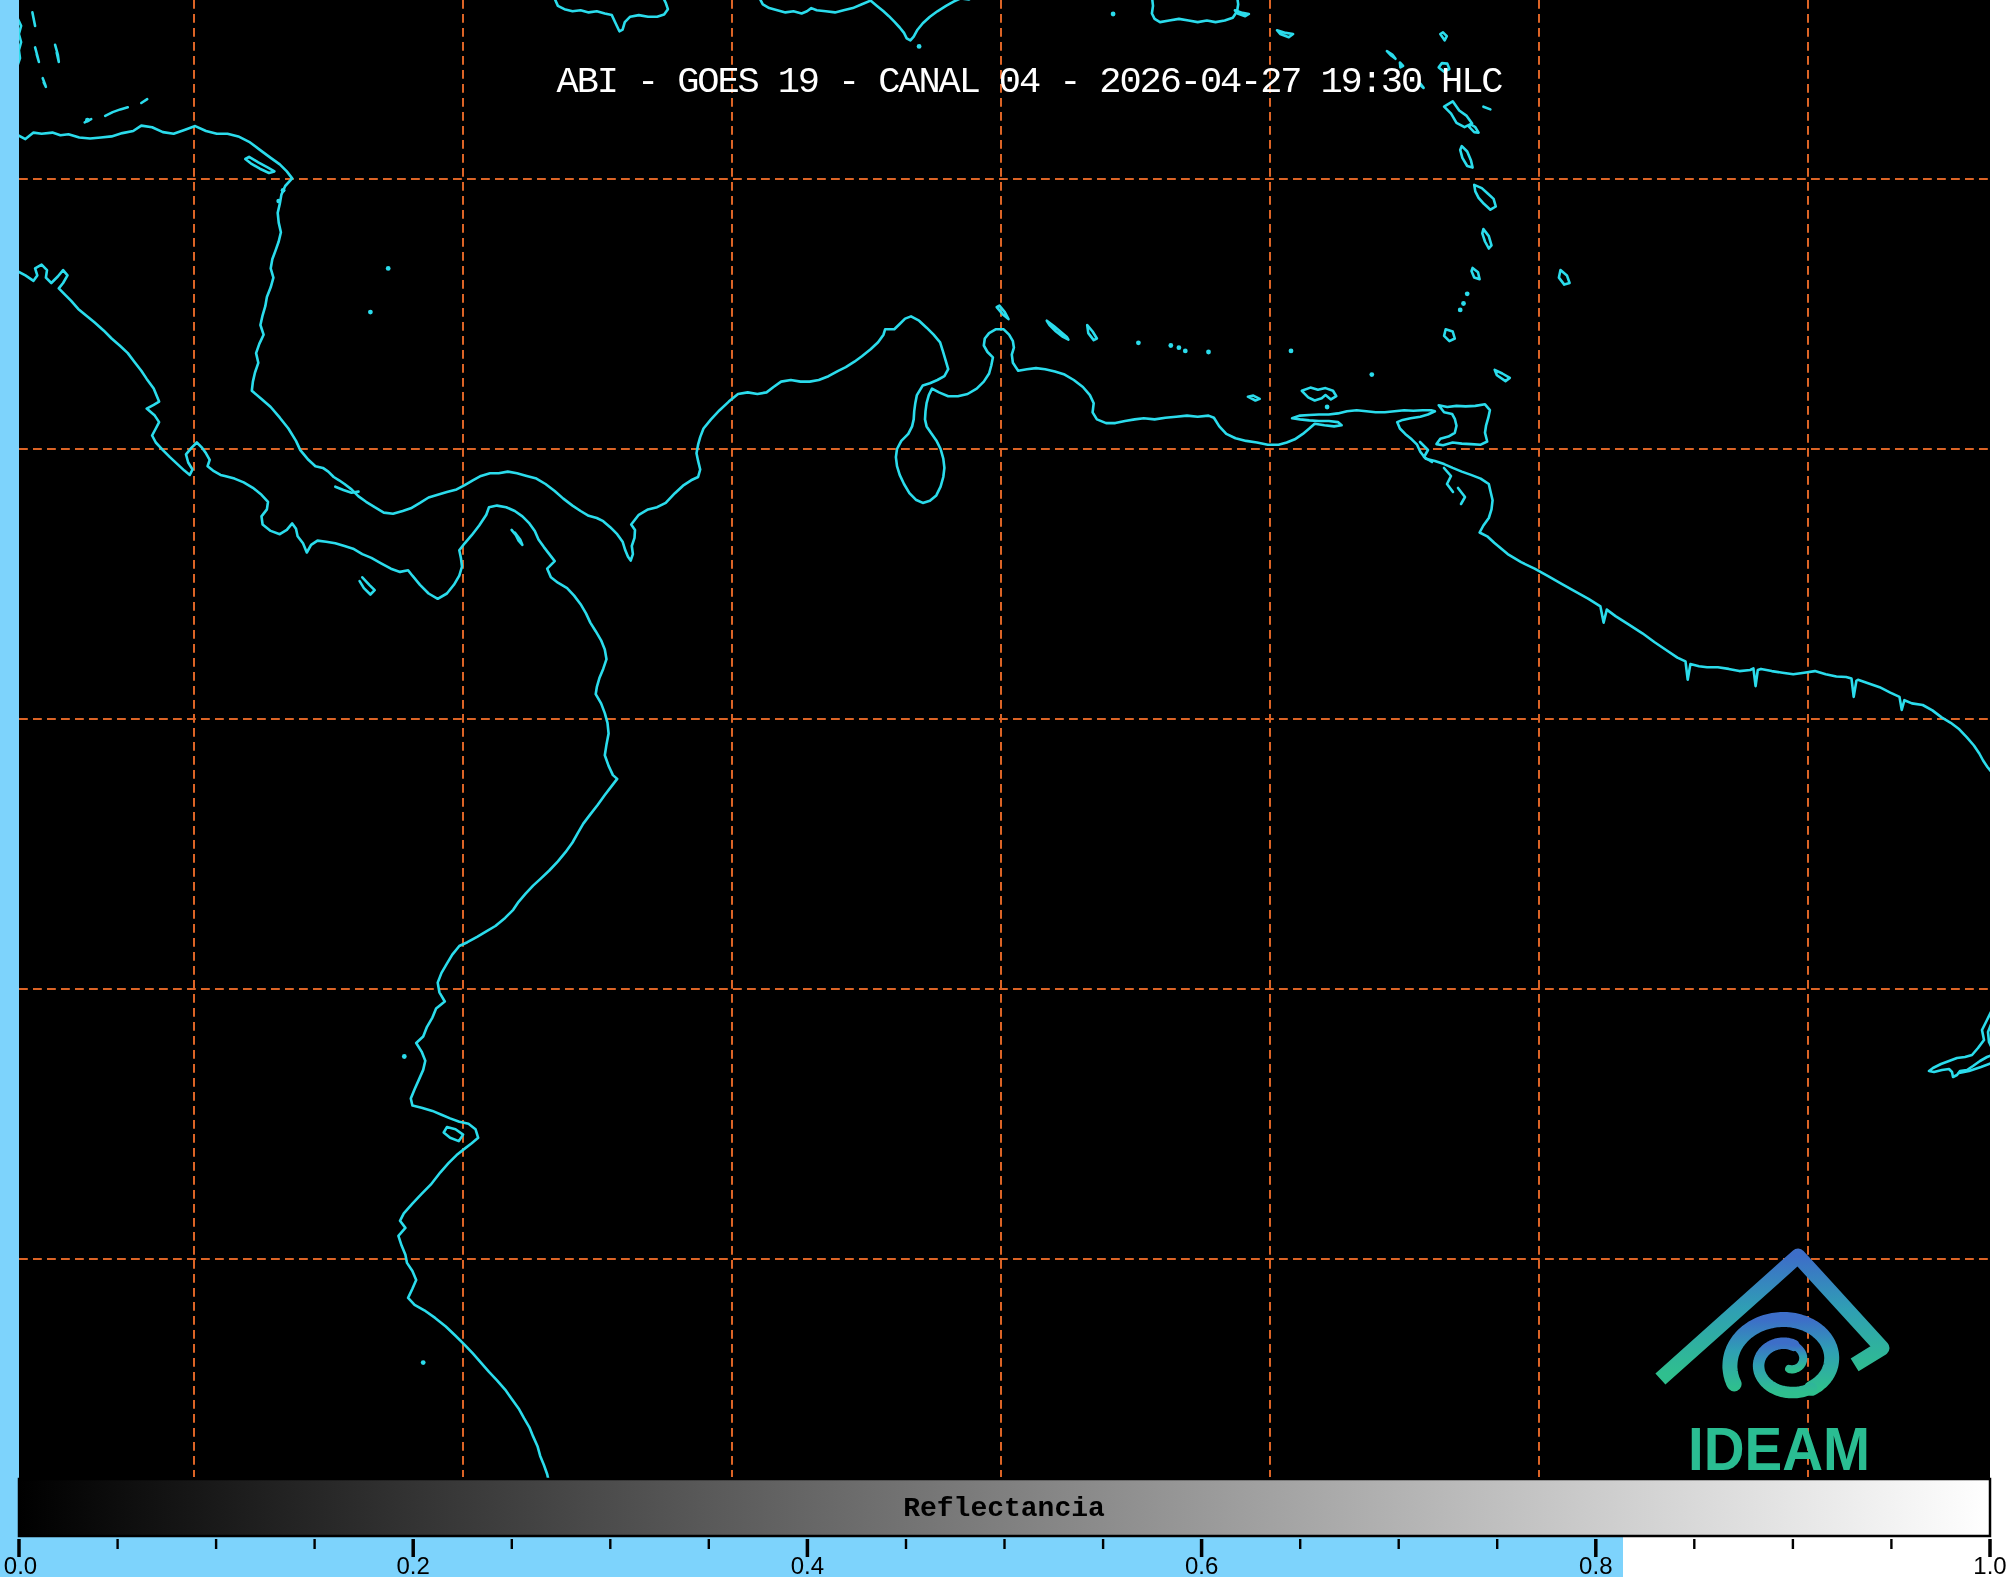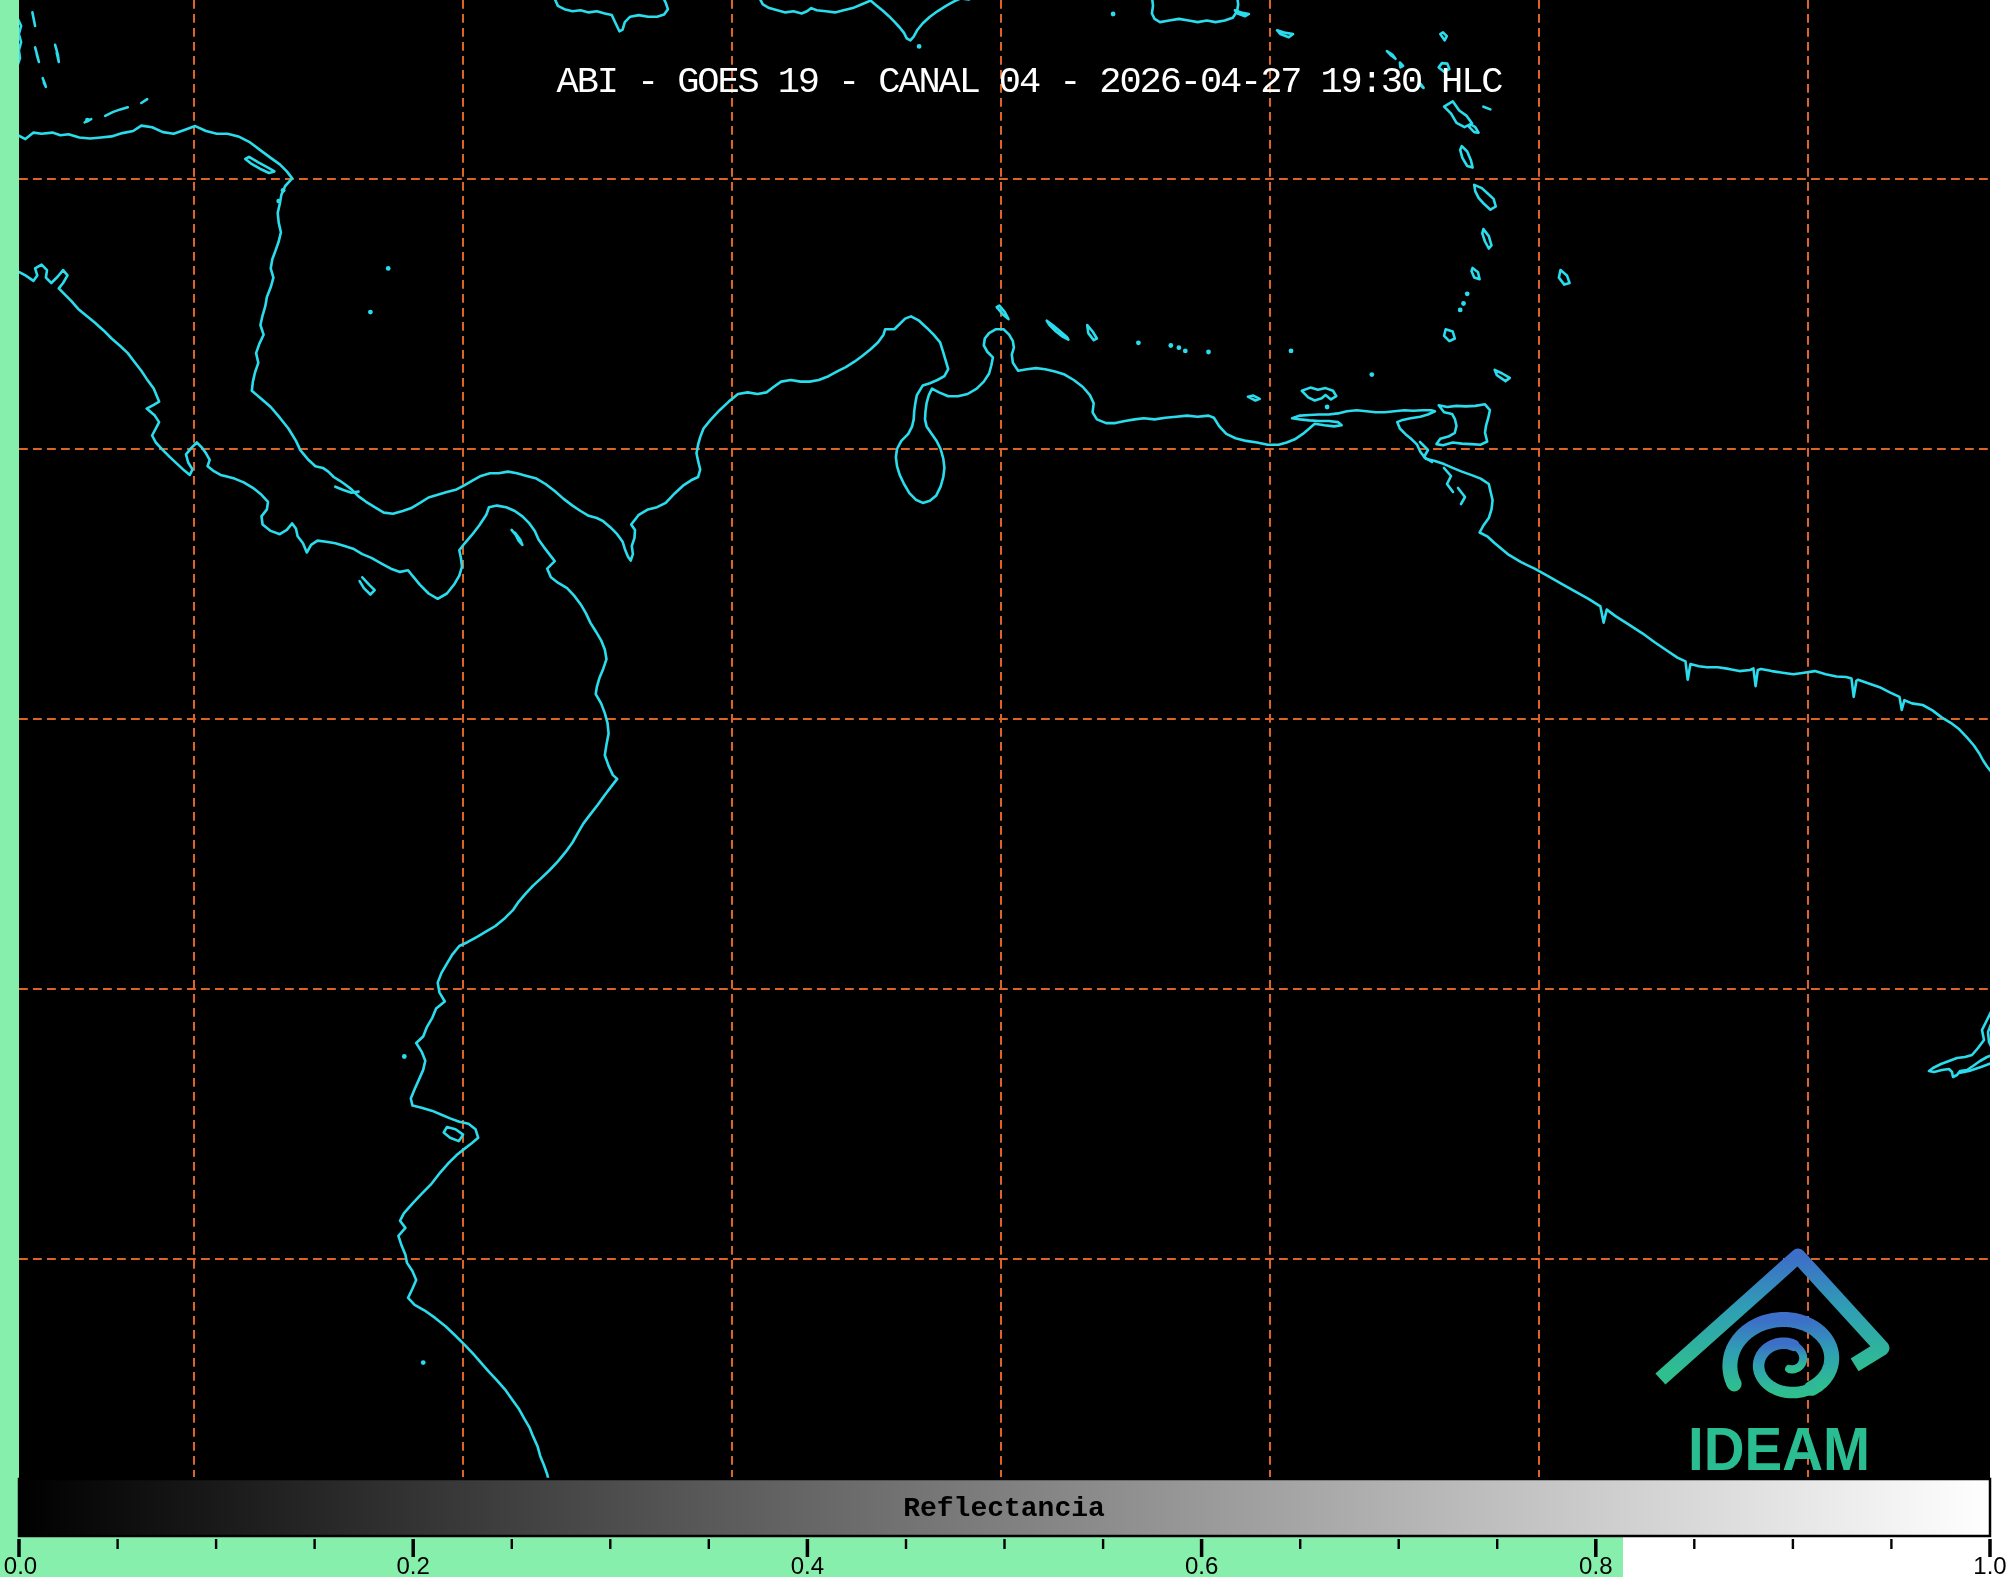--- a/index.html
+++ b/index.html
@@ -1,14 +1,14 @@
 <!DOCTYPE html>
 <html><head><meta charset="utf-8"><style>
 html,body{margin:0;padding:0;background:#fff;width:2011px;height:1577px;overflow:hidden}
-#page{position:relative;width:1623px;height:1577px;background:#86efac;font-family:"Liberation Mono",monospace}
+#page{position:relative;width:1623px;height:1577px;background:#7dd3fc;font-family:"Liberation Mono",monospace}
 </style></head><body>
 <div id="page">
 <svg width="2011" height="1577" viewBox="0 0 2011 1577">
 <defs>
 <linearGradient id="cbar" x1="0" y1="0" x2="1" y2="0">
 <stop offset="0" stop-color="#000000"></stop>
           <stop offset="1" stop-color="#ffffff"></stop>
 </linearGradient>
 <clipPath id="mapclip">
           <rect x="19" y="0" width="1971" height="1479"></rect>

